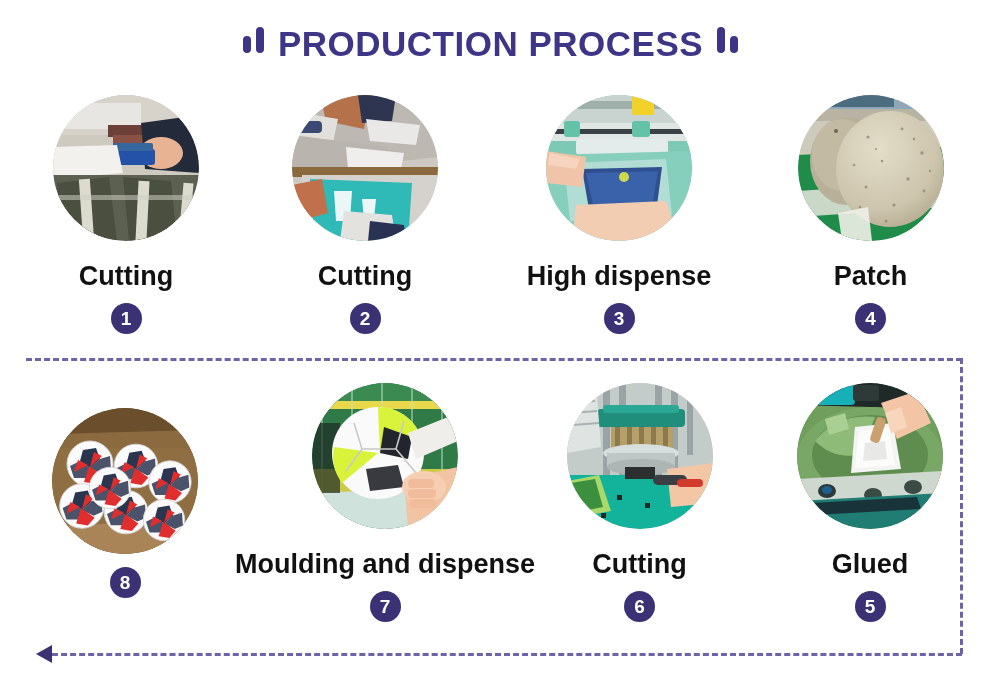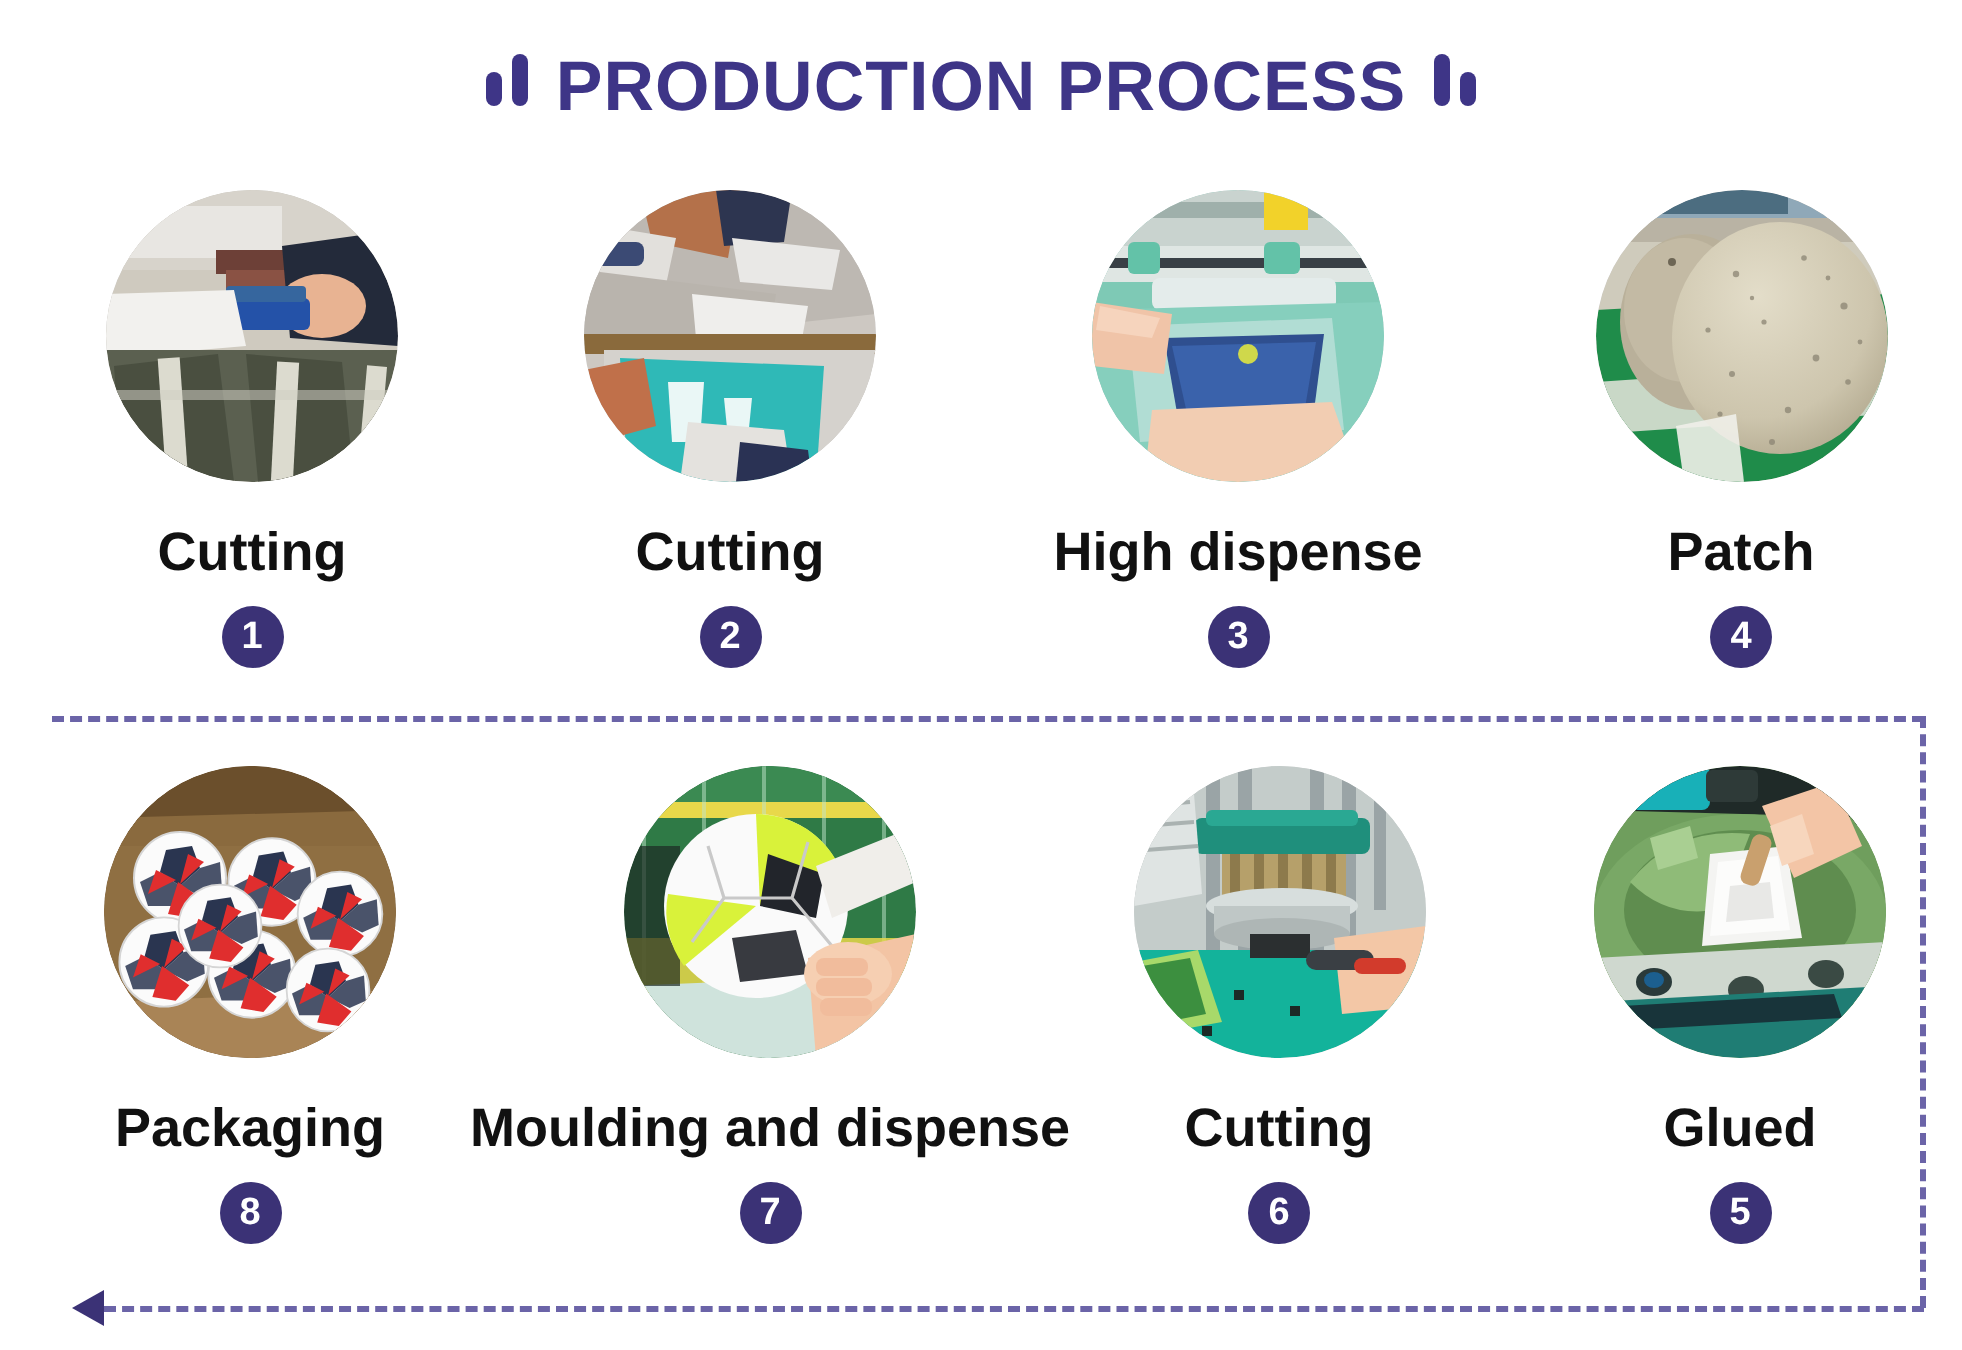--- a/index.html
+++ b/index.html
@@ -281,21 +281,20 @@
               <use href="#sball" transform="translate(84,58) scale(.95)"></use>
               <use href="#sball" transform="translate(118,74) scale(.92)"></use>
               <use href="#sball" transform="translate(30,98) scale(.97)"></use>
               <use href="#sball" transform="translate(74,104) scale(.95)"></use>
               <use href="#sball" transform="translate(112,112) scale(.9)"></use>
               <use href="#sball" transform="translate(58,80) scale(.9)"></use>
             </g>
           </g>
         </svg>
       </div>
-      <div class="step-label">Packaging</div>
       <div class="badge">8</div>
     </div>
 
     <div class="cell" style="width:294px;">
       <div class="thumb">
         <svg viewBox="0 0 146 146" preserveAspectRatio="none" aria-hidden="true">
           <defs>
               <clipPath id="c7">
                 <circle cx="73" cy="73" r="73"></circle>
               </clipPath>

